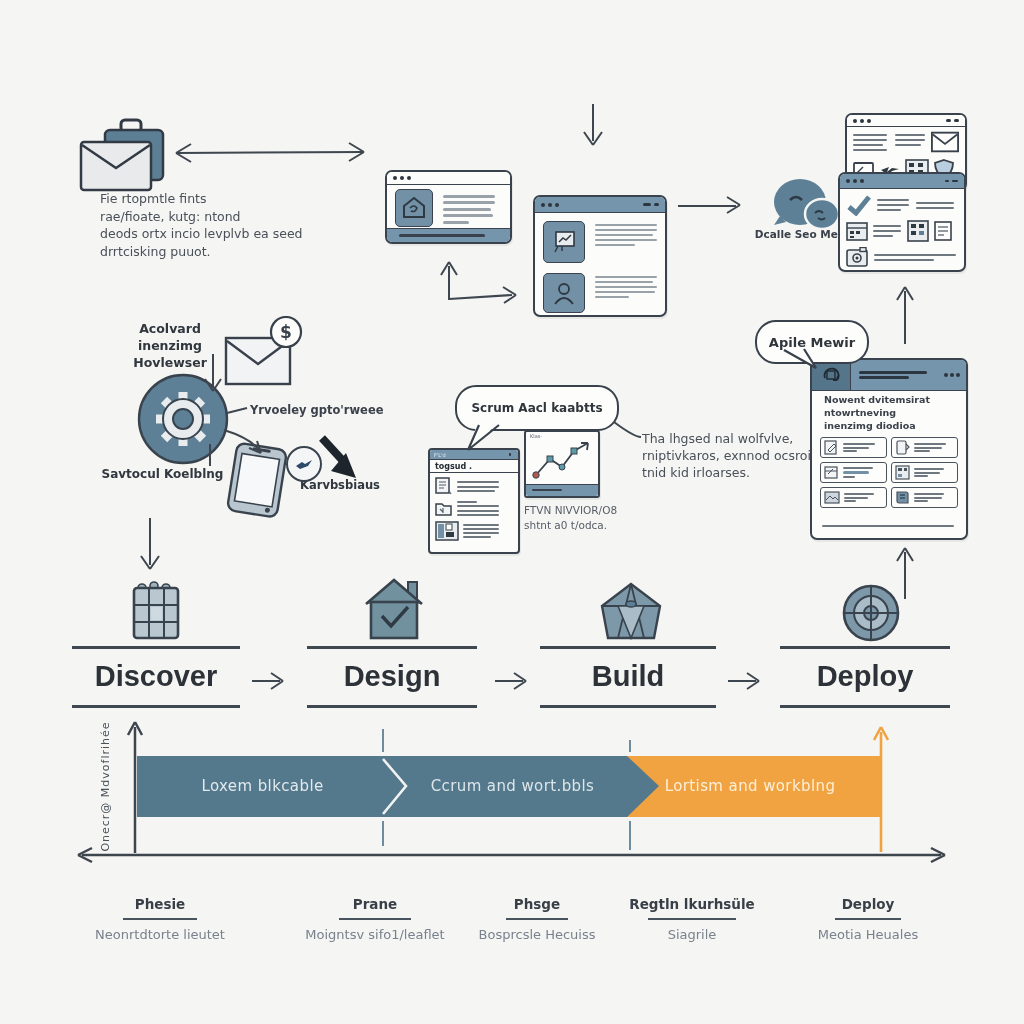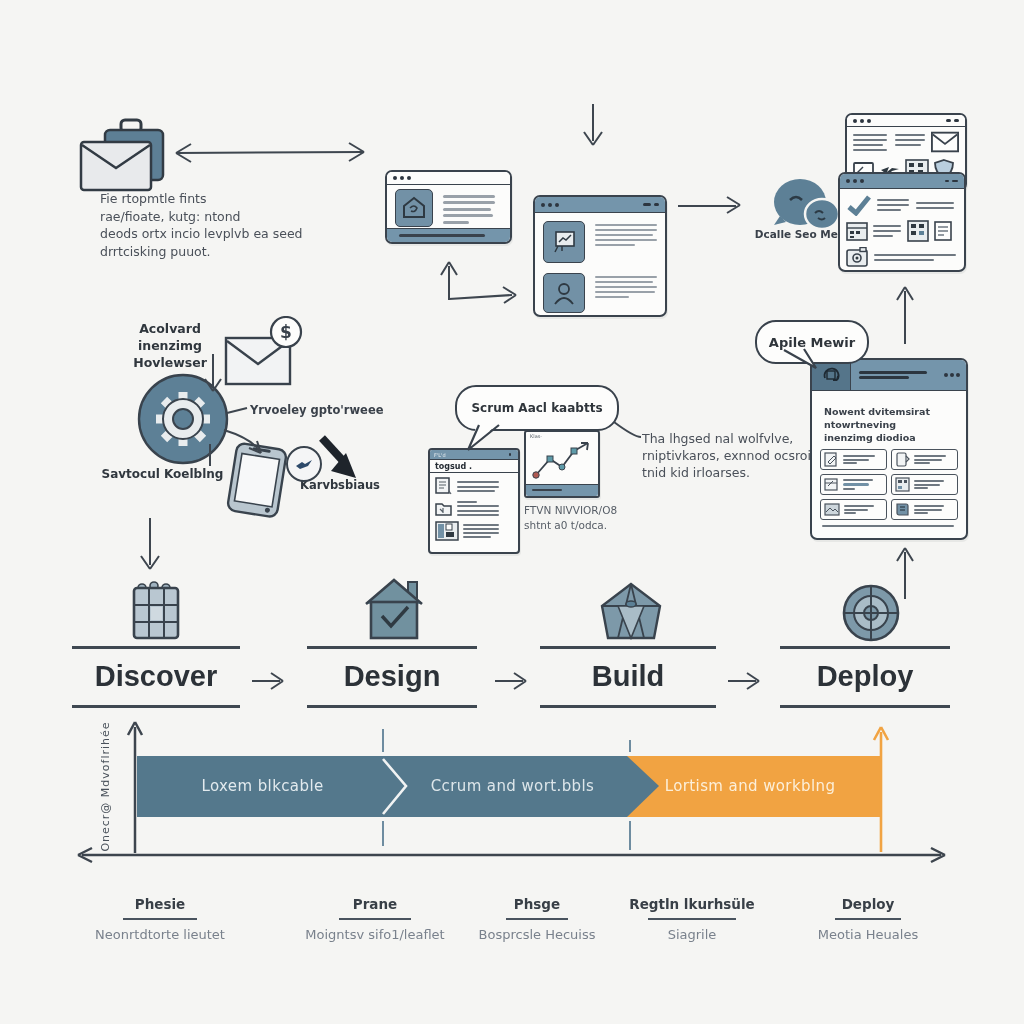--- a/index.html
+++ b/index.html
@@ -367,21 +367,21 @@
       </div>
       <div style="margin-left:8px;">
         <i class="tl dk" style="width:68px;height:2.5px;margin:2.5px 0;background:#2c3640;"></i>
           <i class="tl dk" style="width:50px;height:2.5px;margin:2.5px 0;background:#2c3640;"></i>
       </div>
       <span class="sp"></span>
       <span class="dot" style="margin-right:2px;"></span>
         <span class="dot" style="margin-right:2px;"></span>
         <span class="dot" style="margin-right:6px;"></span>
     </div>
-    <div style="padding:14px 10px 0 12px;font-size:9.5px;font-weight:600;line-height:13px;color:#3a414a;">
+    <div style="padding:2px 10px 0 12px;font-size:9.5px;font-weight:600;line-height:13px;color:#3a414a;">
       <div>Nowent dvitemsirat ntowrtneving</div>
       <div>inenzimg diodioa</div>
     </div>
     <div style="display:grid;grid-template-columns:1fr 1fr;gap:4px;padding:5px 8px 0 8px;">
       <div class="card">
         <svg width="15" height="15" viewBox="0 0 15 15">
             <rect x="1" y="1" width="11" height="13" fill="#f2f4f5" stroke="#4a535d" stroke-width="1.2"></rect>
             <path d="M4,10 l6,-6 l2,2 l-6,6 z" fill="none" stroke="#4a535d" stroke-width="1"></path>
           </svg>
         <div style="margin-left:4px;">

